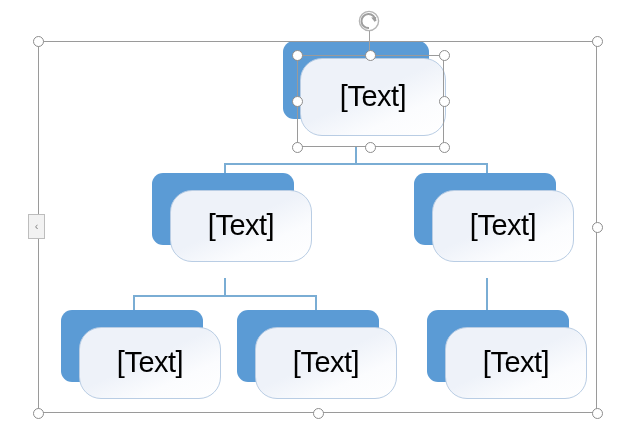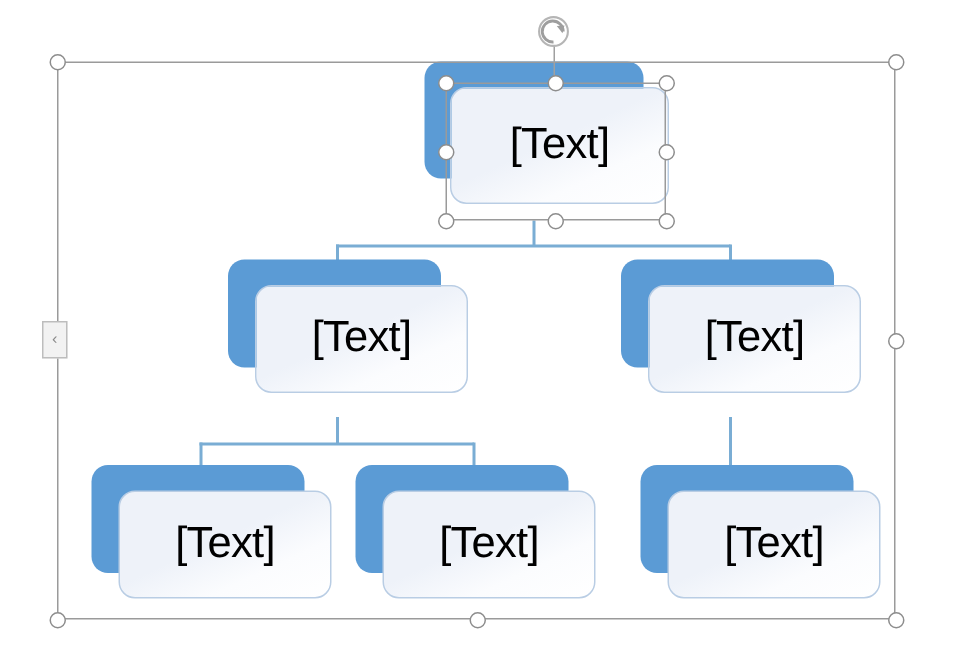--- a/index.html
+++ b/index.html
@@ -66,21 +66,21 @@
     position:absolute;
     left:0;top:0;
     width:142px;height:72px;
     background:#5b9bd5;
     border-radius:11px;
   }
   .node .front{
     position:absolute;
     left:18px;top:17px;
     width:142px;height:72px;
-    border-radius:11px;
+    border-radius:22px;
     border:1px solid #b9cde4;
     box-sizing:border-box;
     background:linear-gradient(155deg,#eef2f9 0%,#eef2f9 46%,#fbfcfe 72%,#ffffff 100%);
     display:flex;align-items:center;justify-content:center;
   }
   .node .front .label{
     font-size:29px;
     color:#000000;
     font-family:"Liberation Sans", sans-serif;
     letter-spacing:-0.5px;

